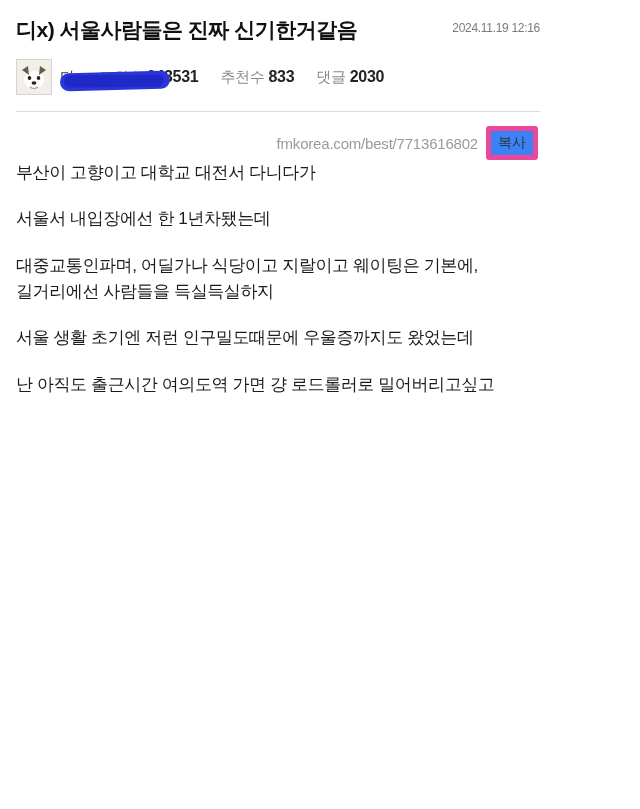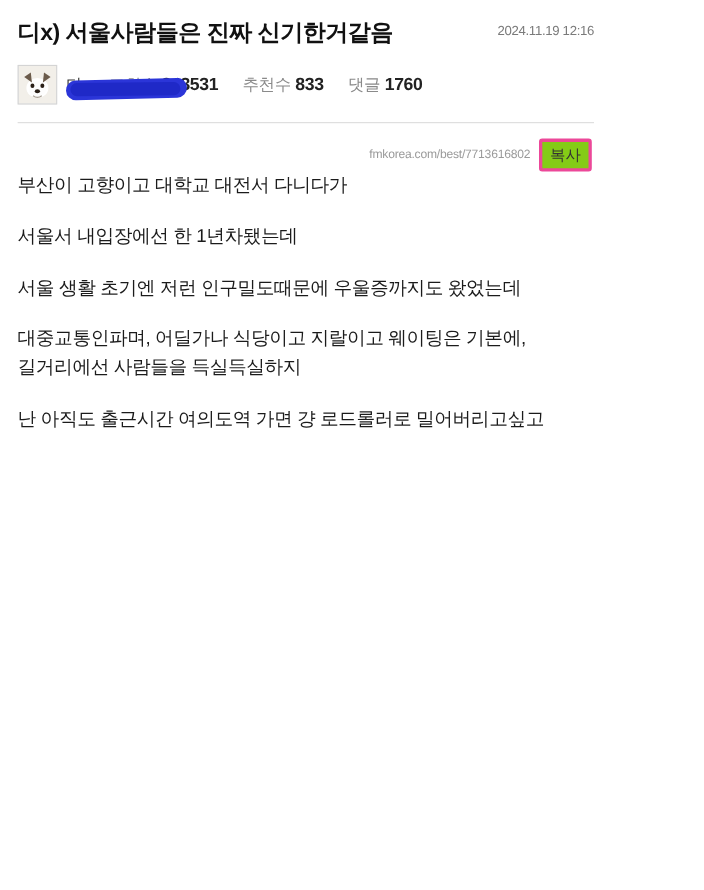--- a/index.html
+++ b/index.html
@@ -124,30 +124,30 @@
   
   .source-row {
     display: flex;
     align-items: center;
     justify-content: flex-end;
     gap: 8px;
     margin-top: 14px;
     padding-right: 2px;
   }
   .source-url {
-    font-size: 11px;
+    font-size: 15px;
     color: #9a9a9a;
     letter-spacing: -0.2px;
   }
   .copy-btn {
     font-size: 14px;
     color: #333;
-    border: 3px solid #ec4899;
+    border: 5px solid #ec4899;
     border-radius: 3px;
-    background: #84cc16;
+    background: #3b82f6;
     padding: 2px 7px;
     line-height: 1.4;
     cursor: pointer;
   }
   
   .post-body {
   }
   .para {
     font-size: 17px;
     line-height: 1.55;
@@ -190,33 +190,33 @@
     </div>
 
     <div class="stats">
       <span class="stat">
         <span>조회수</span><b>243531</b>
       </span>
       <span class="stat">
         <span>추천수</span><b>833</b>
       </span>
       <span class="stat">
-        <span>댓글</span><b>1760</b>
+        <span>댓글</span><b>2030</b>
       </span>
     </div>
   </div>
 
   <div class="divider"></div>
 
   <div class="source-row">
     <span class="source-url">fmkorea.com/best/7713616802</span>
     <button class="copy-btn">복사</button>
   </div>
 
   <div class="post-body">
     <p class="para">부산이 고향이고 대학교 대전서 다니다가</p>
     <p class="para">서울서 내입장에선 한 1년차됐는데</p>
+    <p class="para">대중교통인파며, 어딜가나 식당이고 지랄이고 웨이팅은 기본에, 길거리에선 사람들을 득실득실하지</p>
     <p class="para">서울 생활 초기엔 저런 인구밀도때문에 우울증까지도 왔었는데</p>
-    <p class="para">대중교통인파며, 어딜가나 식당이고 지랄이고 웨이팅은 기본에, 길거리에선 사람들을 득실득실하지</p>
     <p class="para">난 아직도 출근시간 여의도역 가면 걍 로드롤러로 밀어버리고싶고</p>
   </div>
 
 </div>
 
 </body></html>

